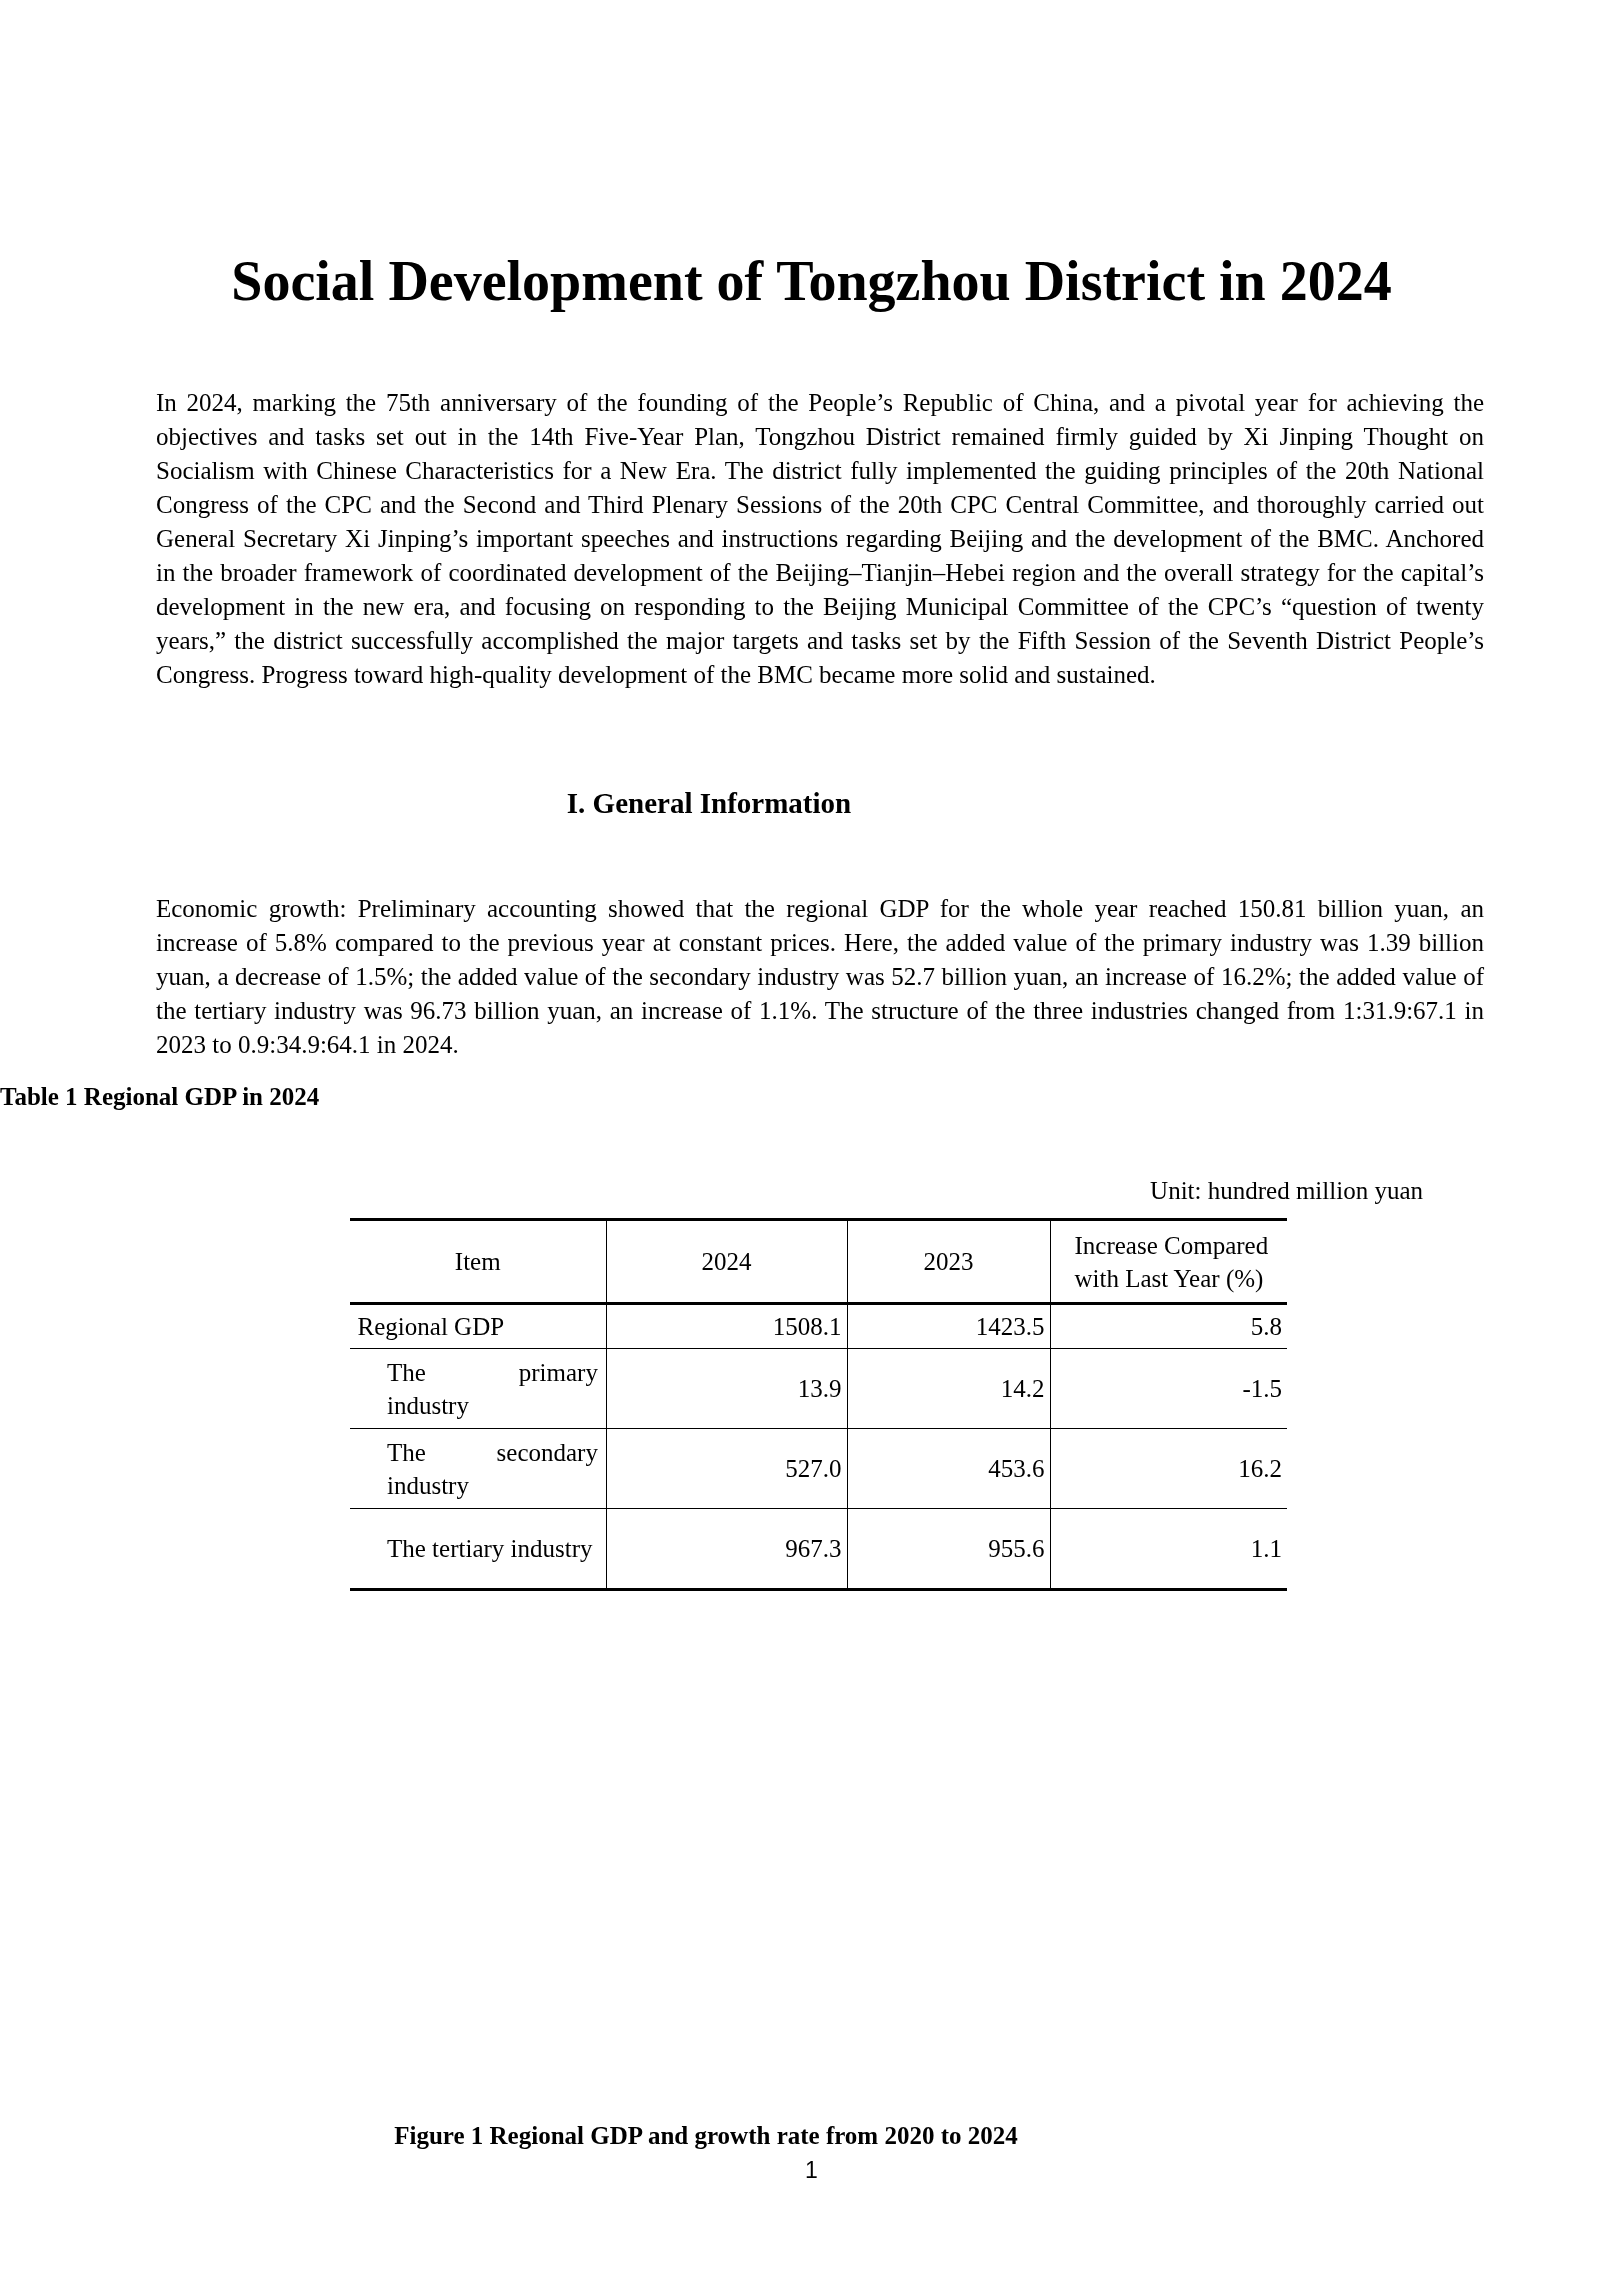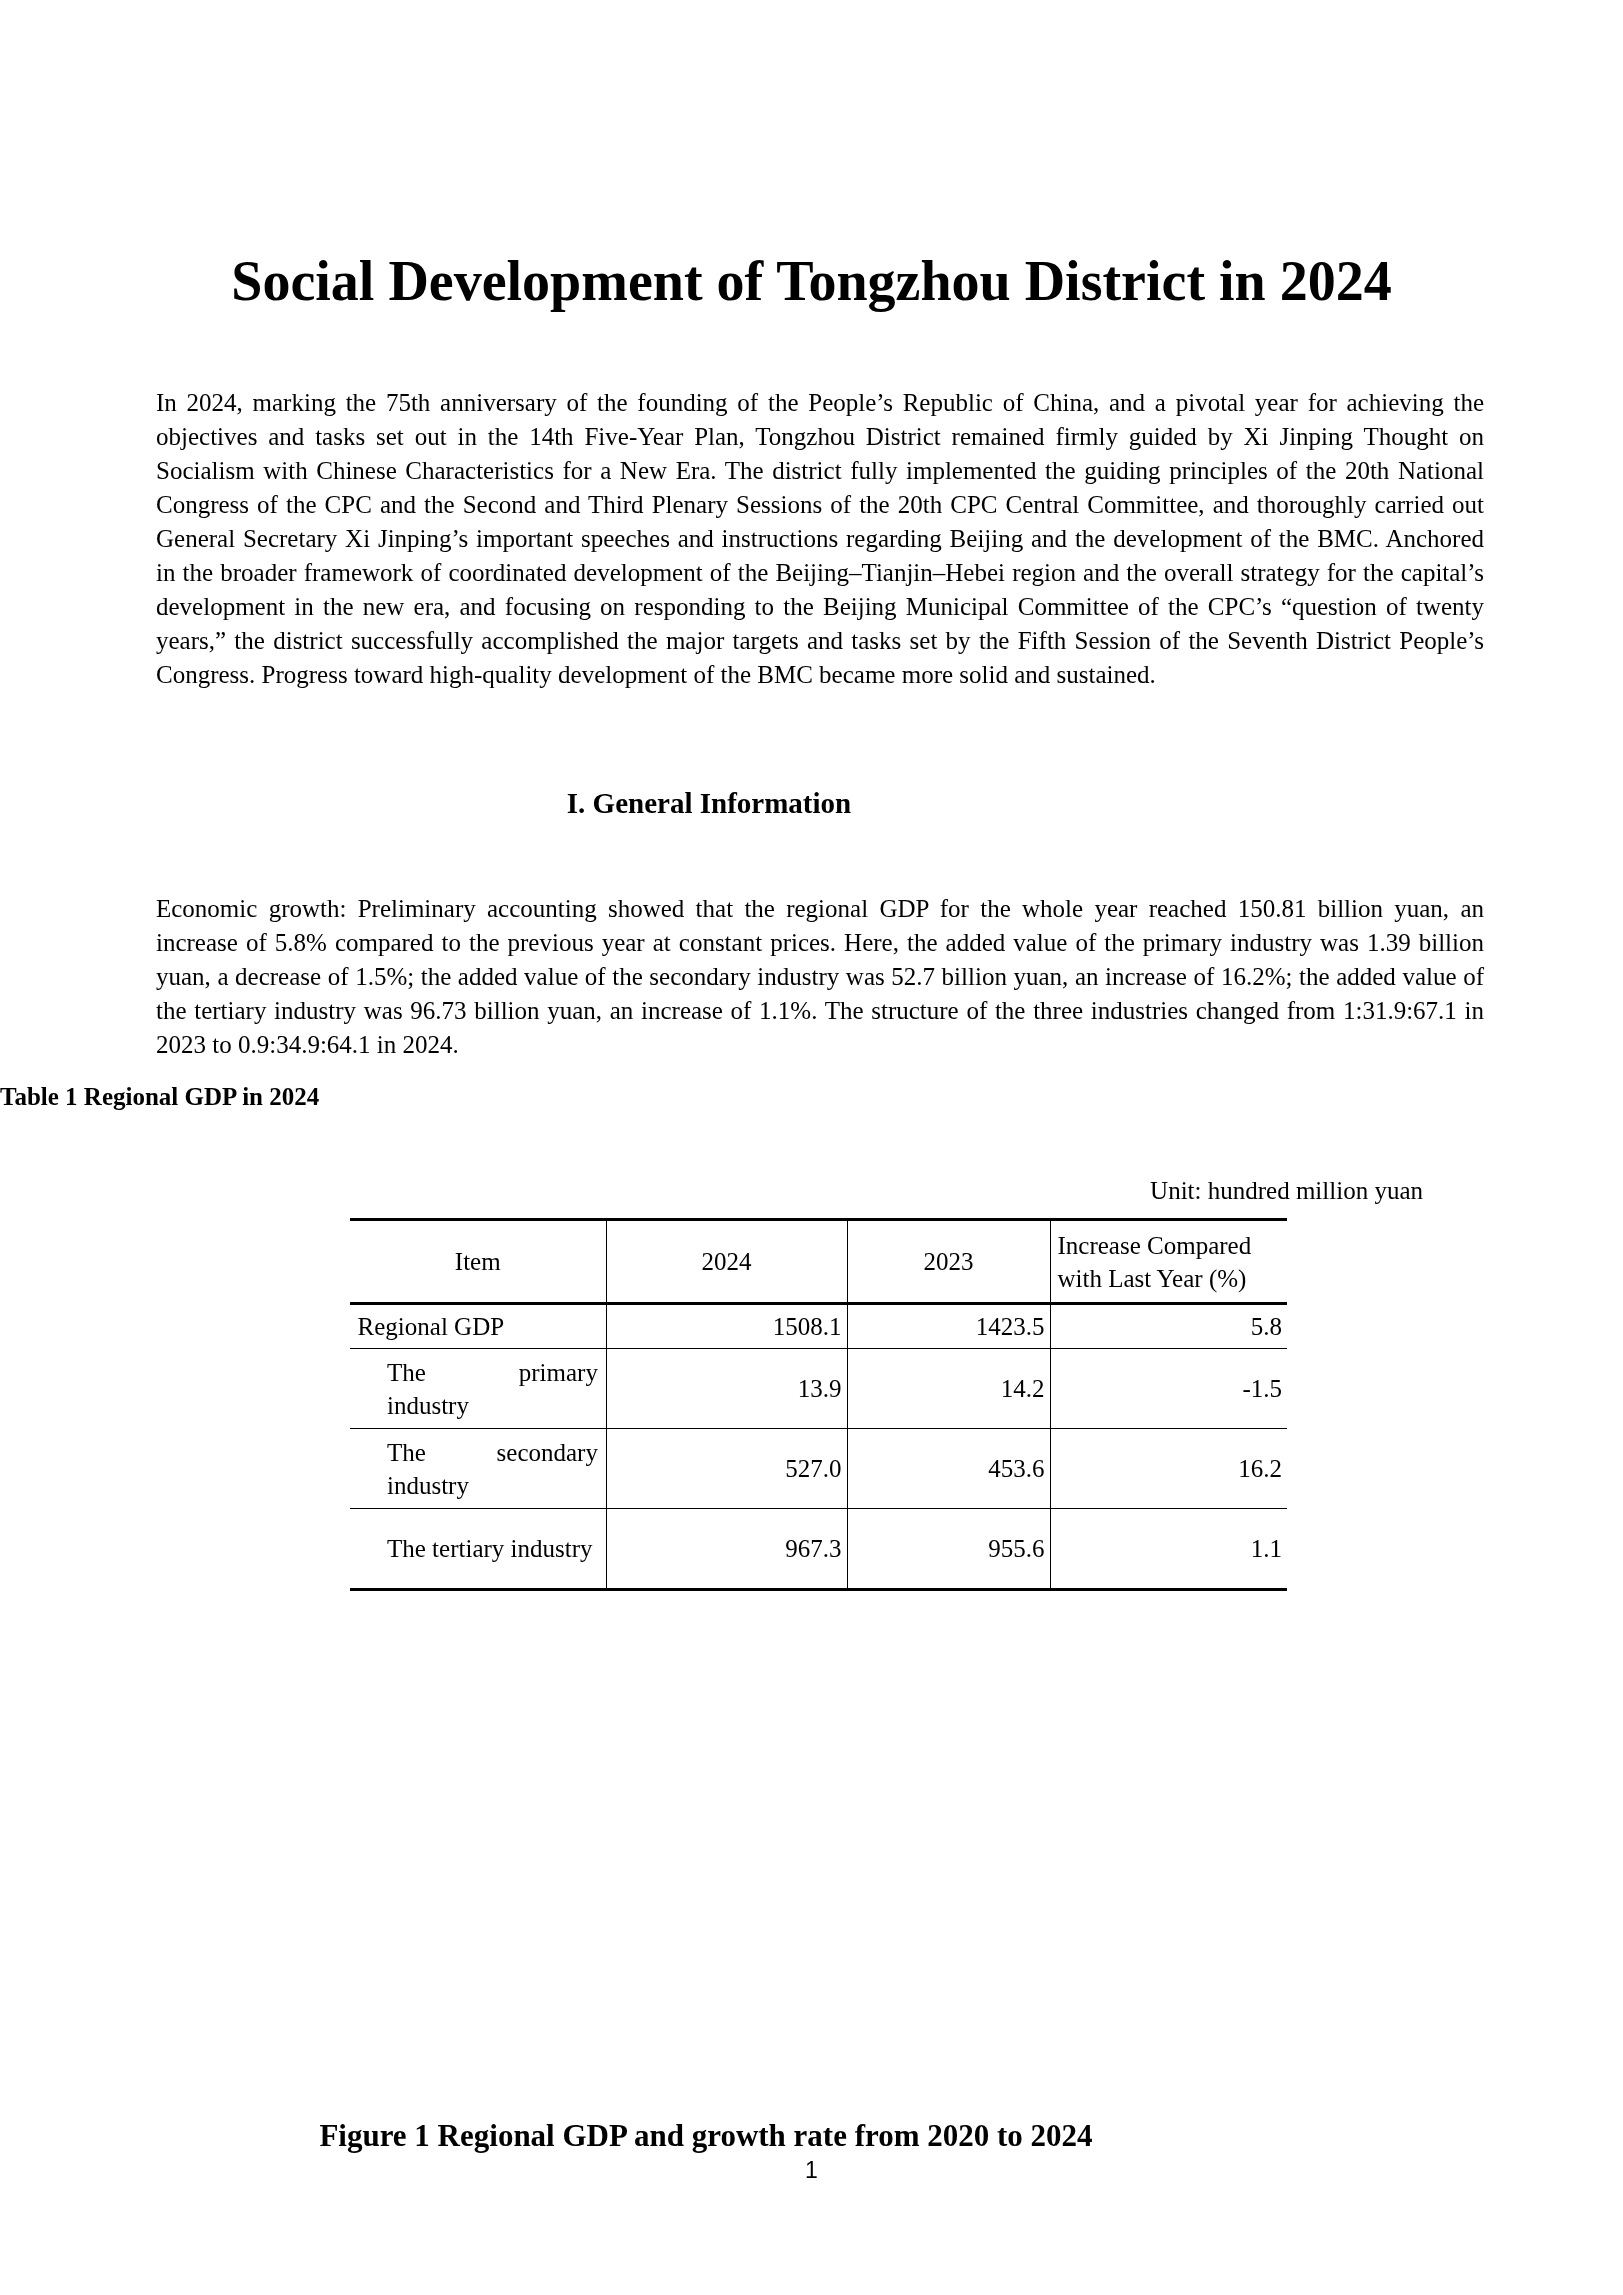--- a/index.html
+++ b/index.html
@@ -78,21 +78,21 @@
     line-height: 33px;
   }
   table.gdp th, table.gdp td {
     border-left: 1.3px solid #000;
     padding: 0 5px;
     vertical-align: middle;
   }
   table.gdp th:first-child, table.gdp td:first-child { border-left: none; }
   table.gdp thead tr { border-top: 3.8px solid #000; border-bottom: 3.8px solid #000; }
   table.gdp th { font-weight: normal; height: 81px; text-align: center; }
-  table.gdp th.wrap { text-align: left; padding-left: 7px; }
+  table.gdp th.wrap { text-align: left; padding-left: 24px; }
   table.gdp tbody tr { border-bottom: 1.3px solid #000; }
   table.gdp tbody tr:last-child { border-bottom: 3.8px solid #000; }
   table.gdp tbody tr.total td { height: 43px; }
   table.gdp tbody tr.sub td { height: 79px; }
   table.gdp td.num { text-align: right; }
   table.gdp td.item { text-align: left; padding-left: 7.6px; }
   table.gdp td.item.indent {
     padding-left: 37px;
     padding-right: 7.6px;
     text-align: justify;
@@ -102,21 +102,21 @@
   col.c2 { width: 241px; }
   col.c3 { width: 203px; }
   col.c4 { width: 237px; }
   .figure-caption {
     position: absolute;
     left: 0;
     width: 1412px;
     top: 2119px;
     text-align: center;
     font-weight: bold;
-    font-size: 31px;
+    font-size: 25px;
     line-height: 33px;
     margin: 0;
   }
   .page-number {
     position: absolute;
     left: 0;
     width: 1623px;
     top: 2156px;
     text-align: center;
     font-family: "Liberation Sans", "DejaVu Sans", sans-serif;

